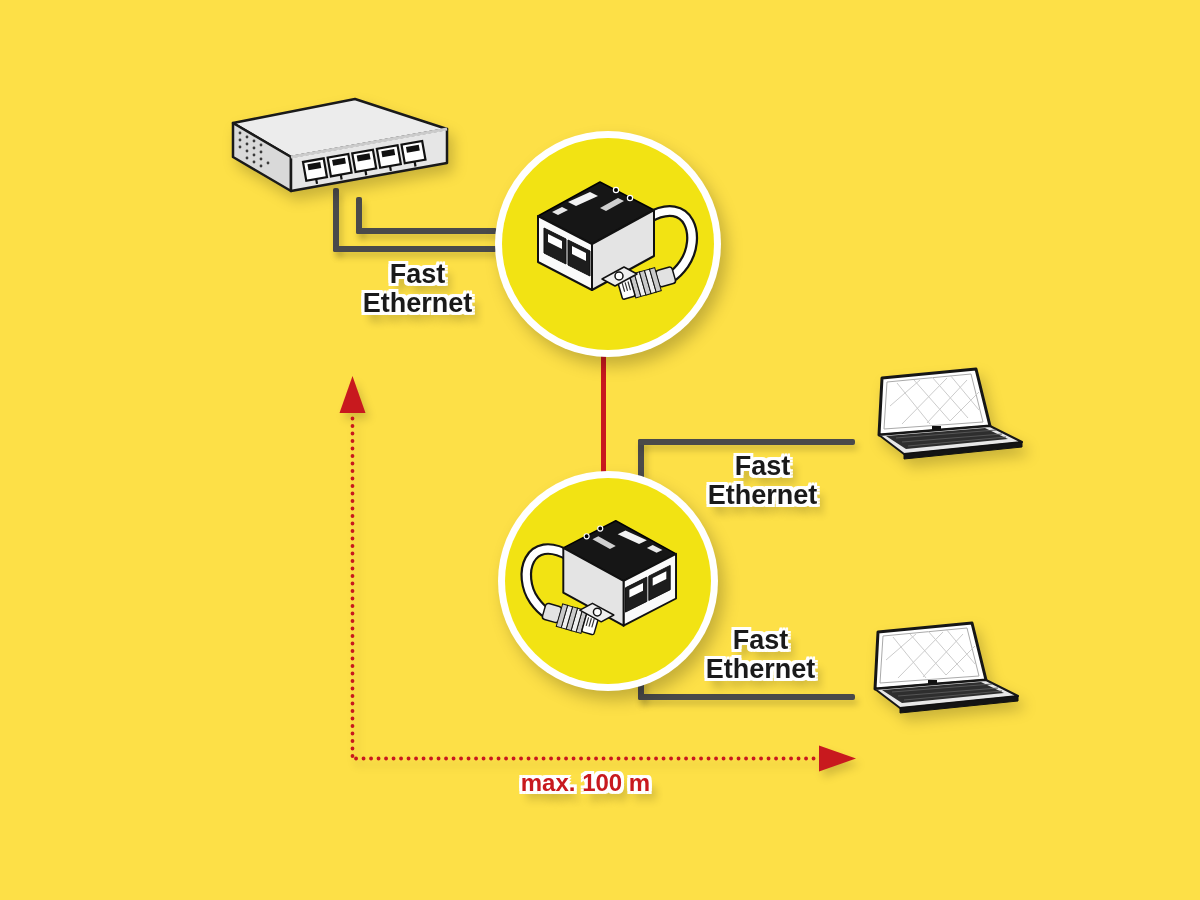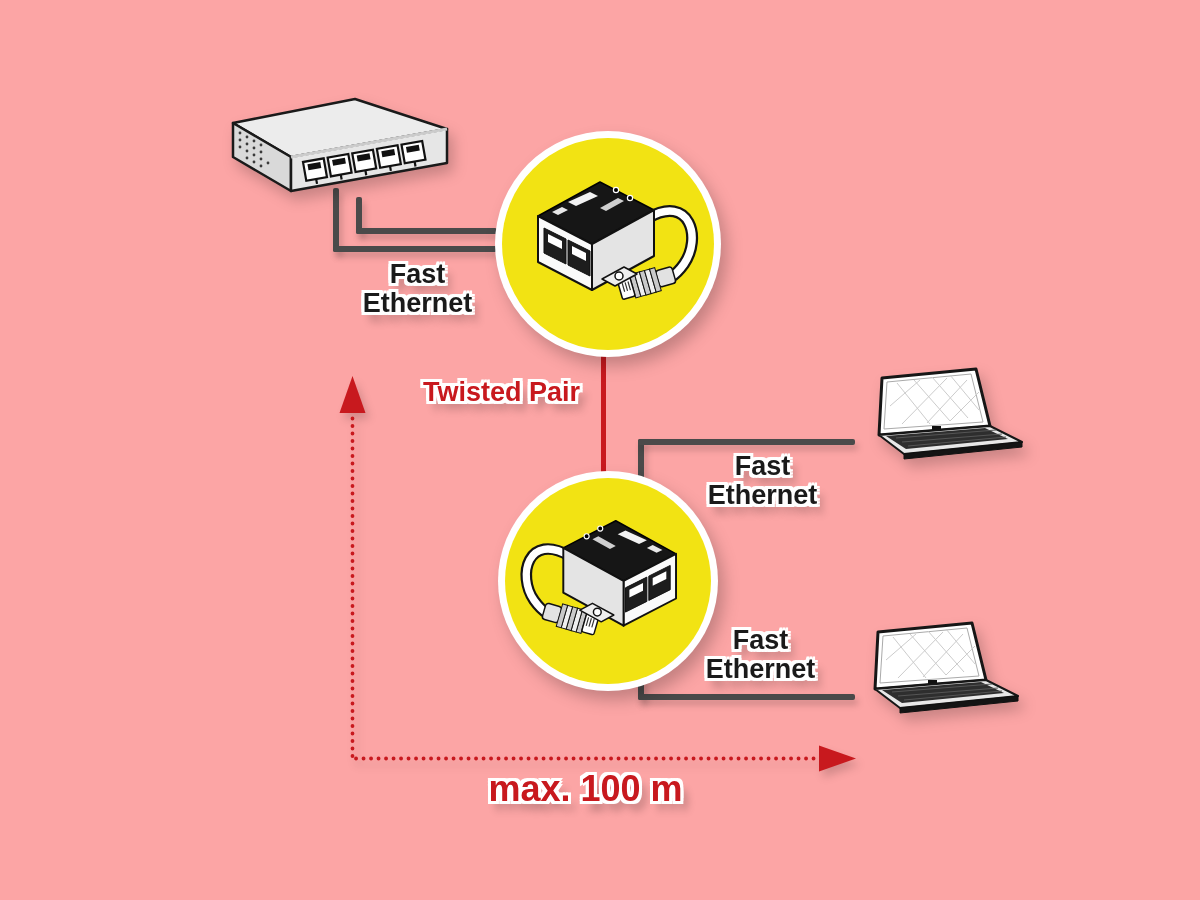--- a/index.html
+++ b/index.html
@@ -3,21 +3,21 @@
 <meta charset="utf-8">
 <style>
   :root{
     --accent-red:#C8191E;
     --highlight-yellow:#F2E313;
     --cable-gray:#4A4A4A;
     --ink:#1a1a1a;
   }
   html,body{margin:0;padding:0;background:#fff;}
   #canvas{
-    position:relative;width:1200px;height:900px;background:#fca5a5;overflow:hidden;
+    position:relative;width:1200px;height:900px;background:#fde047;overflow:hidden;
     font-family:"Liberation Sans",sans-serif;
   }
   .cable{
     position:absolute;background:var(--cable-gray);border-radius:2px;
     filter:drop-shadow(3px 5px 3px rgba(0,0,0,0.18));
   }
   .circle{
     position:absolute;border-radius:50%;
     background:var(--highlight-yellow);
     box-shadow:0 0 0 7px #ffffff;
@@ -228,28 +228,27 @@
     <path d="M44,72 L144,64 M50,76 L150,68 M56,80 L154,71" stroke="#555" stroke-width="1"></path>
     <polygon points="52,88 170,76 170,81 52,93" fill="#141414" stroke="#111" stroke-width="1"></polygon>
   </svg>
 
   <div class="label" style="left:315px;top:260px;width:205px">
     <span class="ln">Fast</span>
     <span class="ln">Ethernet</span>
   </div>
 
   <div class="label red right" style="left:370px;top:378px;width:210px">
-    <span class="ln">Twisted Pair</span>
   </div>
 
   <div class="label" style="left:660px;top:452px;width:205px">
     <span class="ln">Fast</span>
     <span class="ln">Ethernet</span>
   </div>
 
   <div class="label" style="left:658px;top:626px;width:205px">
     <span class="ln">Fast</span>
     <span class="ln">Ethernet</span>
   </div>
 
-  <div class="label red" style="left:478px;top:770px;width:215px;font-size:36px">max. 100 m</div>
+  <div class="label red" style="left:478px;top:770px;width:215px;font-size:24px">max. 100 m</div>
 
 </div>
 
 </body></html>

